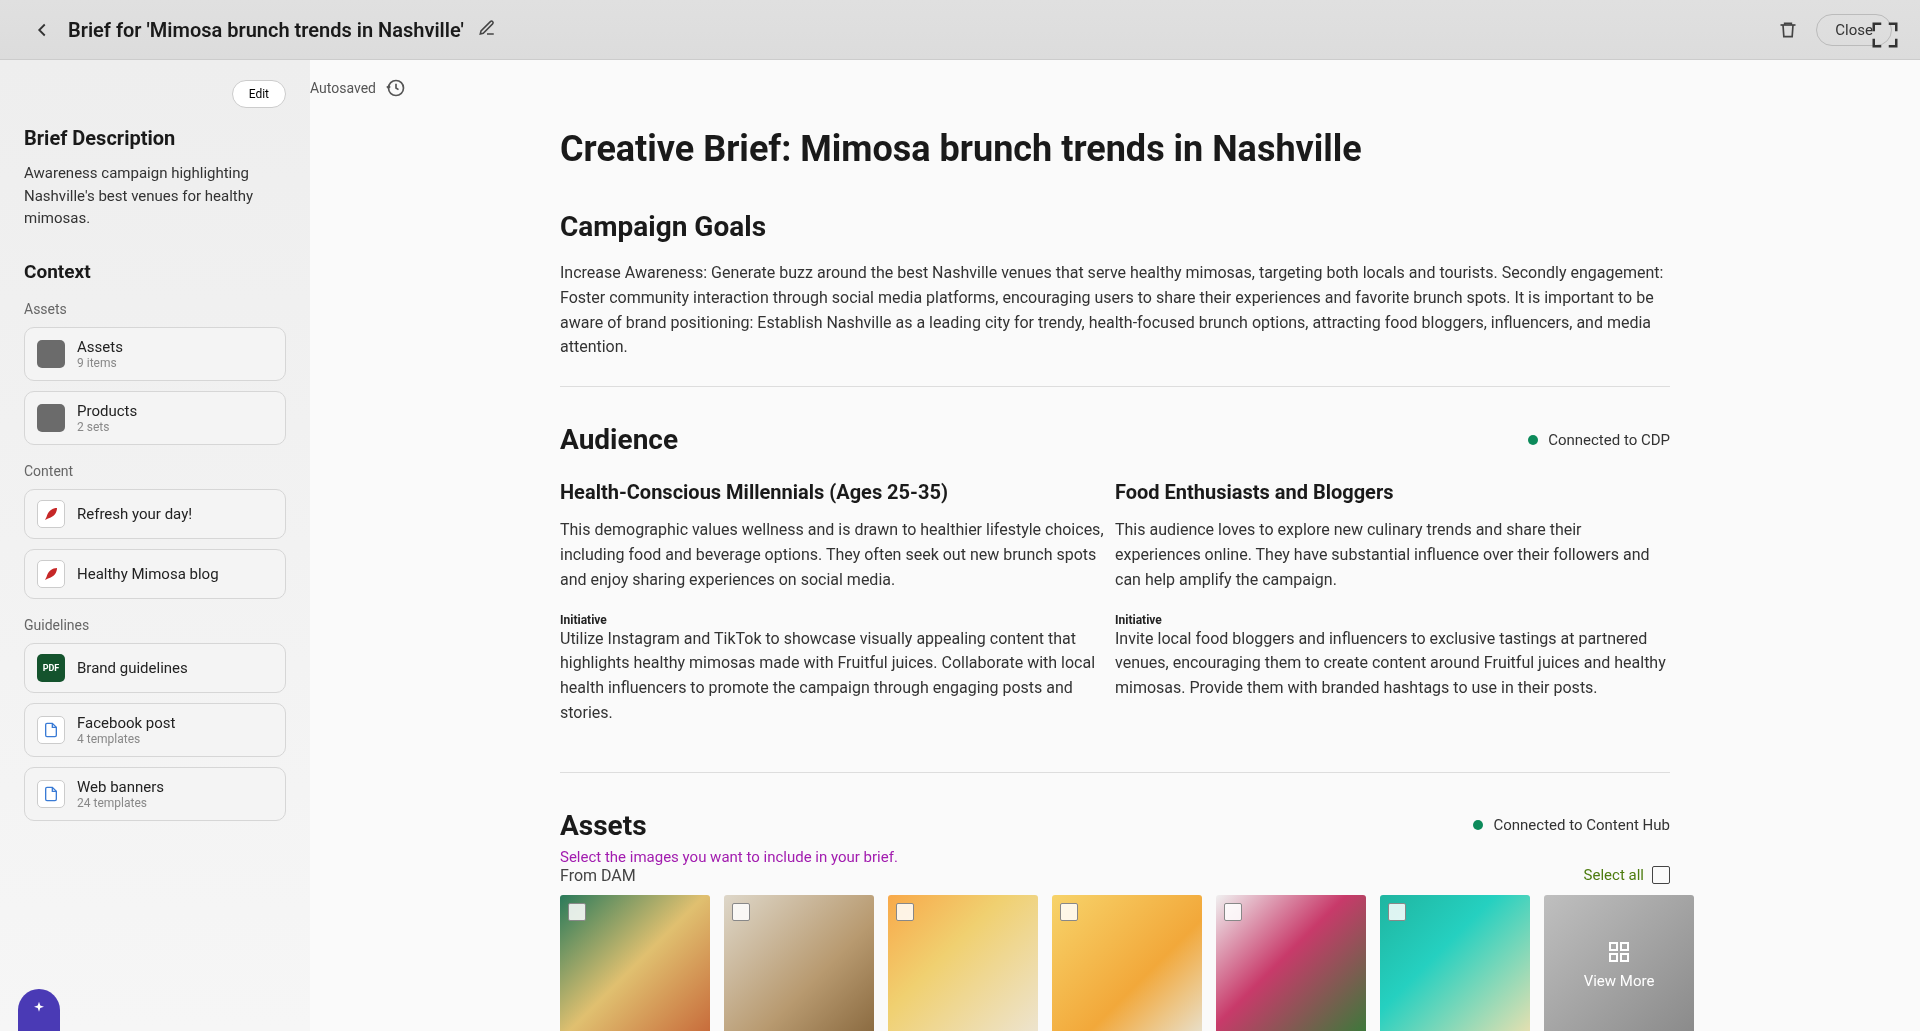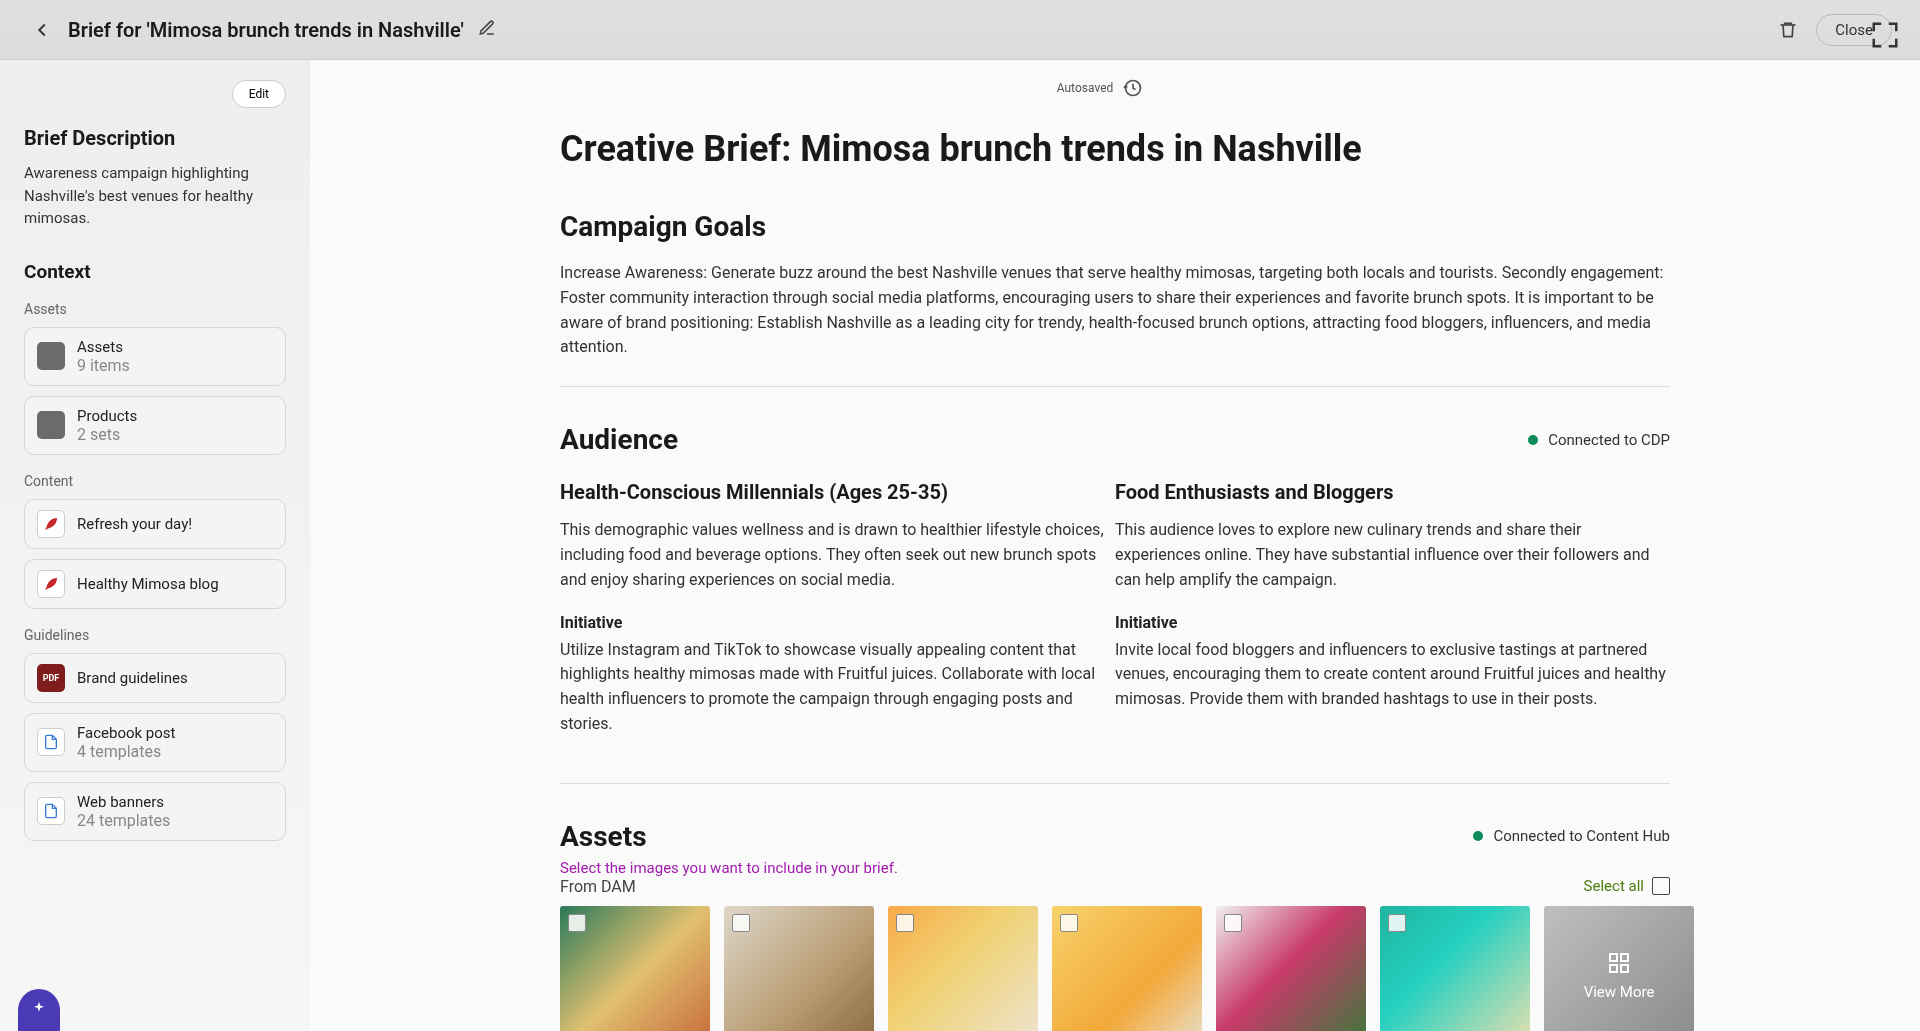--- a/index.html
+++ b/index.html
@@ -22,48 +22,48 @@
 
 
 .edit-row { display:flex; justify-content:flex-end; margin-bottom:18px; }
 .edit-btn { padding:6px 16px; border:1px solid #ccc; border-radius:18px; background:#fff; font-size:12px; cursor:pointer; }
 .side-h1 { font-size:20px; font-weight:700; margin-bottom:12px; }
 .side-body { font-size:15px; line-height:1.5; color:#333; margin-bottom:30px; }
 .side-h2 { font-size:19px; font-weight:700; margin-bottom:4px; }
 .side-label { font-size:14px; color:#666; margin-bottom:10px; margin-top:18px; }
 .side-card { border:1px solid #d6d6d6; background:#f4f4f4; border-radius:10px; padding:10px 12px; display:flex; align-items:center; gap:12px; margin-bottom:10px; cursor:pointer; }
 .side-card .thumb { width:28px; height:28px; border-radius:5px; background:#6b6b6b; flex-shrink:0; display:flex; align-items:center; justify-content:center; }
-.side-card .thumb.pdf { background:#7f1d1d; color:#fff; font-size:9px; font-weight:700; }
+.side-card .thumb.pdf { background:#14532d; color:#fff; font-size:9px; font-weight:700; }
 .side-card .thumb.file { background:#fff; border:1px solid #ccc; color:#3a7bd5; font-size:16px; }
 .side-card .thumb.feather { background:#fff; border:1px solid #ccc; }
 .side-card .tcol { display:flex; flex-direction:column; }
 .side-card .ttitle { font-size:15px; color:#222; }
-.side-card .tsub { font-size:16px; color:#888; }
+.side-card .tsub { font-size:12px; color:#888; }
 .feather-svg { width:18px; height:18px; }
 
 
-.autosave-row { display:flex; justify-content:center; align-items:center; gap:10px; color:#555; font-size:12px; padding:18px 30px 0 0; }
+.autosave-row { display:flex; justify-content:flex-start; align-items:center; gap:10px; color:#555; font-size:14px; padding:18px 30px 0 0; }
 .history-icon { width:20px; height:20px; color:#555; cursor:pointer; }
 
 
 .m-h1 { font-size:36px; font-weight:700; margin-bottom:40px; }
 .m-h2 { font-size:28px; font-weight:700; margin-bottom:18px; }
 .m-body { font-size:16px; line-height:1.55; color:#333; margin-bottom:22px; }
 .m-hr { border:none; border-top:1px solid #ddd; margin:26px 0 36px; }
 
 .sect-head { display:flex; align-items:center; margin-bottom:18px; }
 .sect-head .spacer { flex:1; }
 .conn-dot { width:10px; height:10px; border-radius:50%; background:#0c8a5a; display:inline-block; margin-right:10px; }
 .conn-text { font-size:15px; color:#333; }
 
 .aud-cols { display:flex; }
 .aud-col { flex:1; }
 .aud-title { font-size:20px; font-weight:700; margin-bottom:14px; }
 .aud-body { font-size:16px; line-height:1.55; color:#333; margin-bottom:20px; }
-.aud-sub { font-size:16px; font-weight:700; margin-bottom:6px; color:#222; }
+.aud-sub { font-size:12px; font-weight:700; color:#222; }
 
 .assets-head { display:flex; align-items:center; }
 .assets-head .spacer { flex:1; }
 .assets-sub { font-size:15px; color:#a21caf; margin-top:6px; }
 .from-row { display:flex; align-items:center; margin-bottom:10px; }
 .from-row .spacer { flex:1; }
 .from-label { font-size:16px; color:#444; }
 .select-all { font-size:15px; color:#4d7c0f; margin-right:8px; }
 .select-box { width:18px; height:18px; border:1.5px solid #444; border-radius:2px; cursor:pointer; }
 

